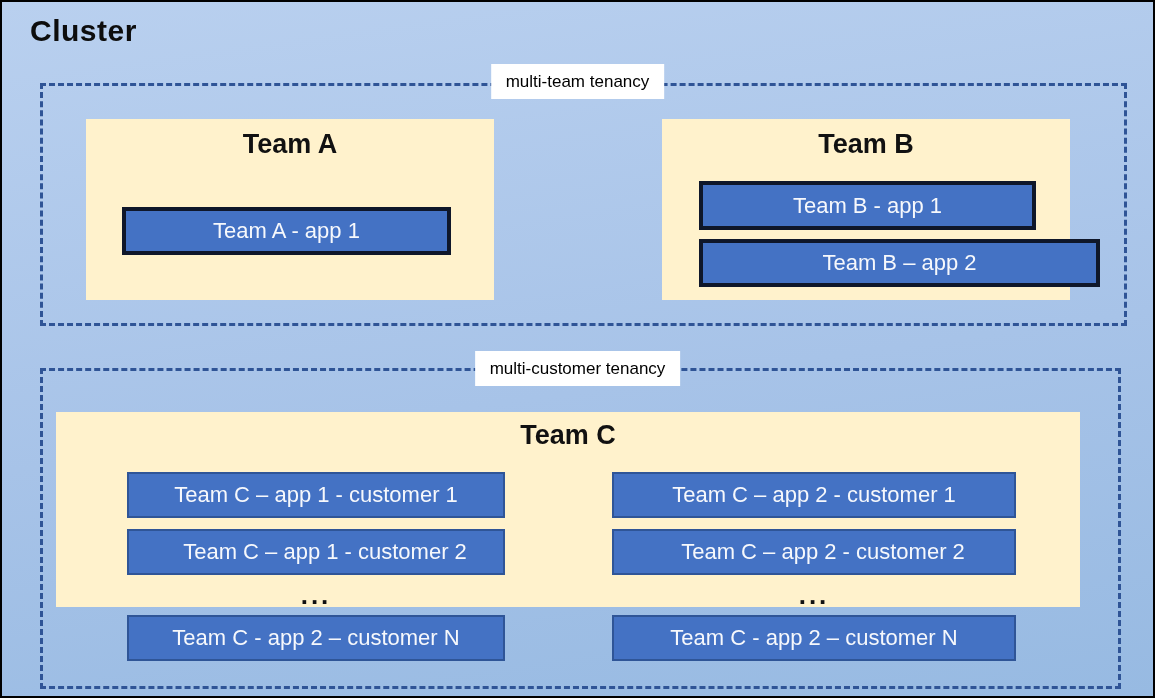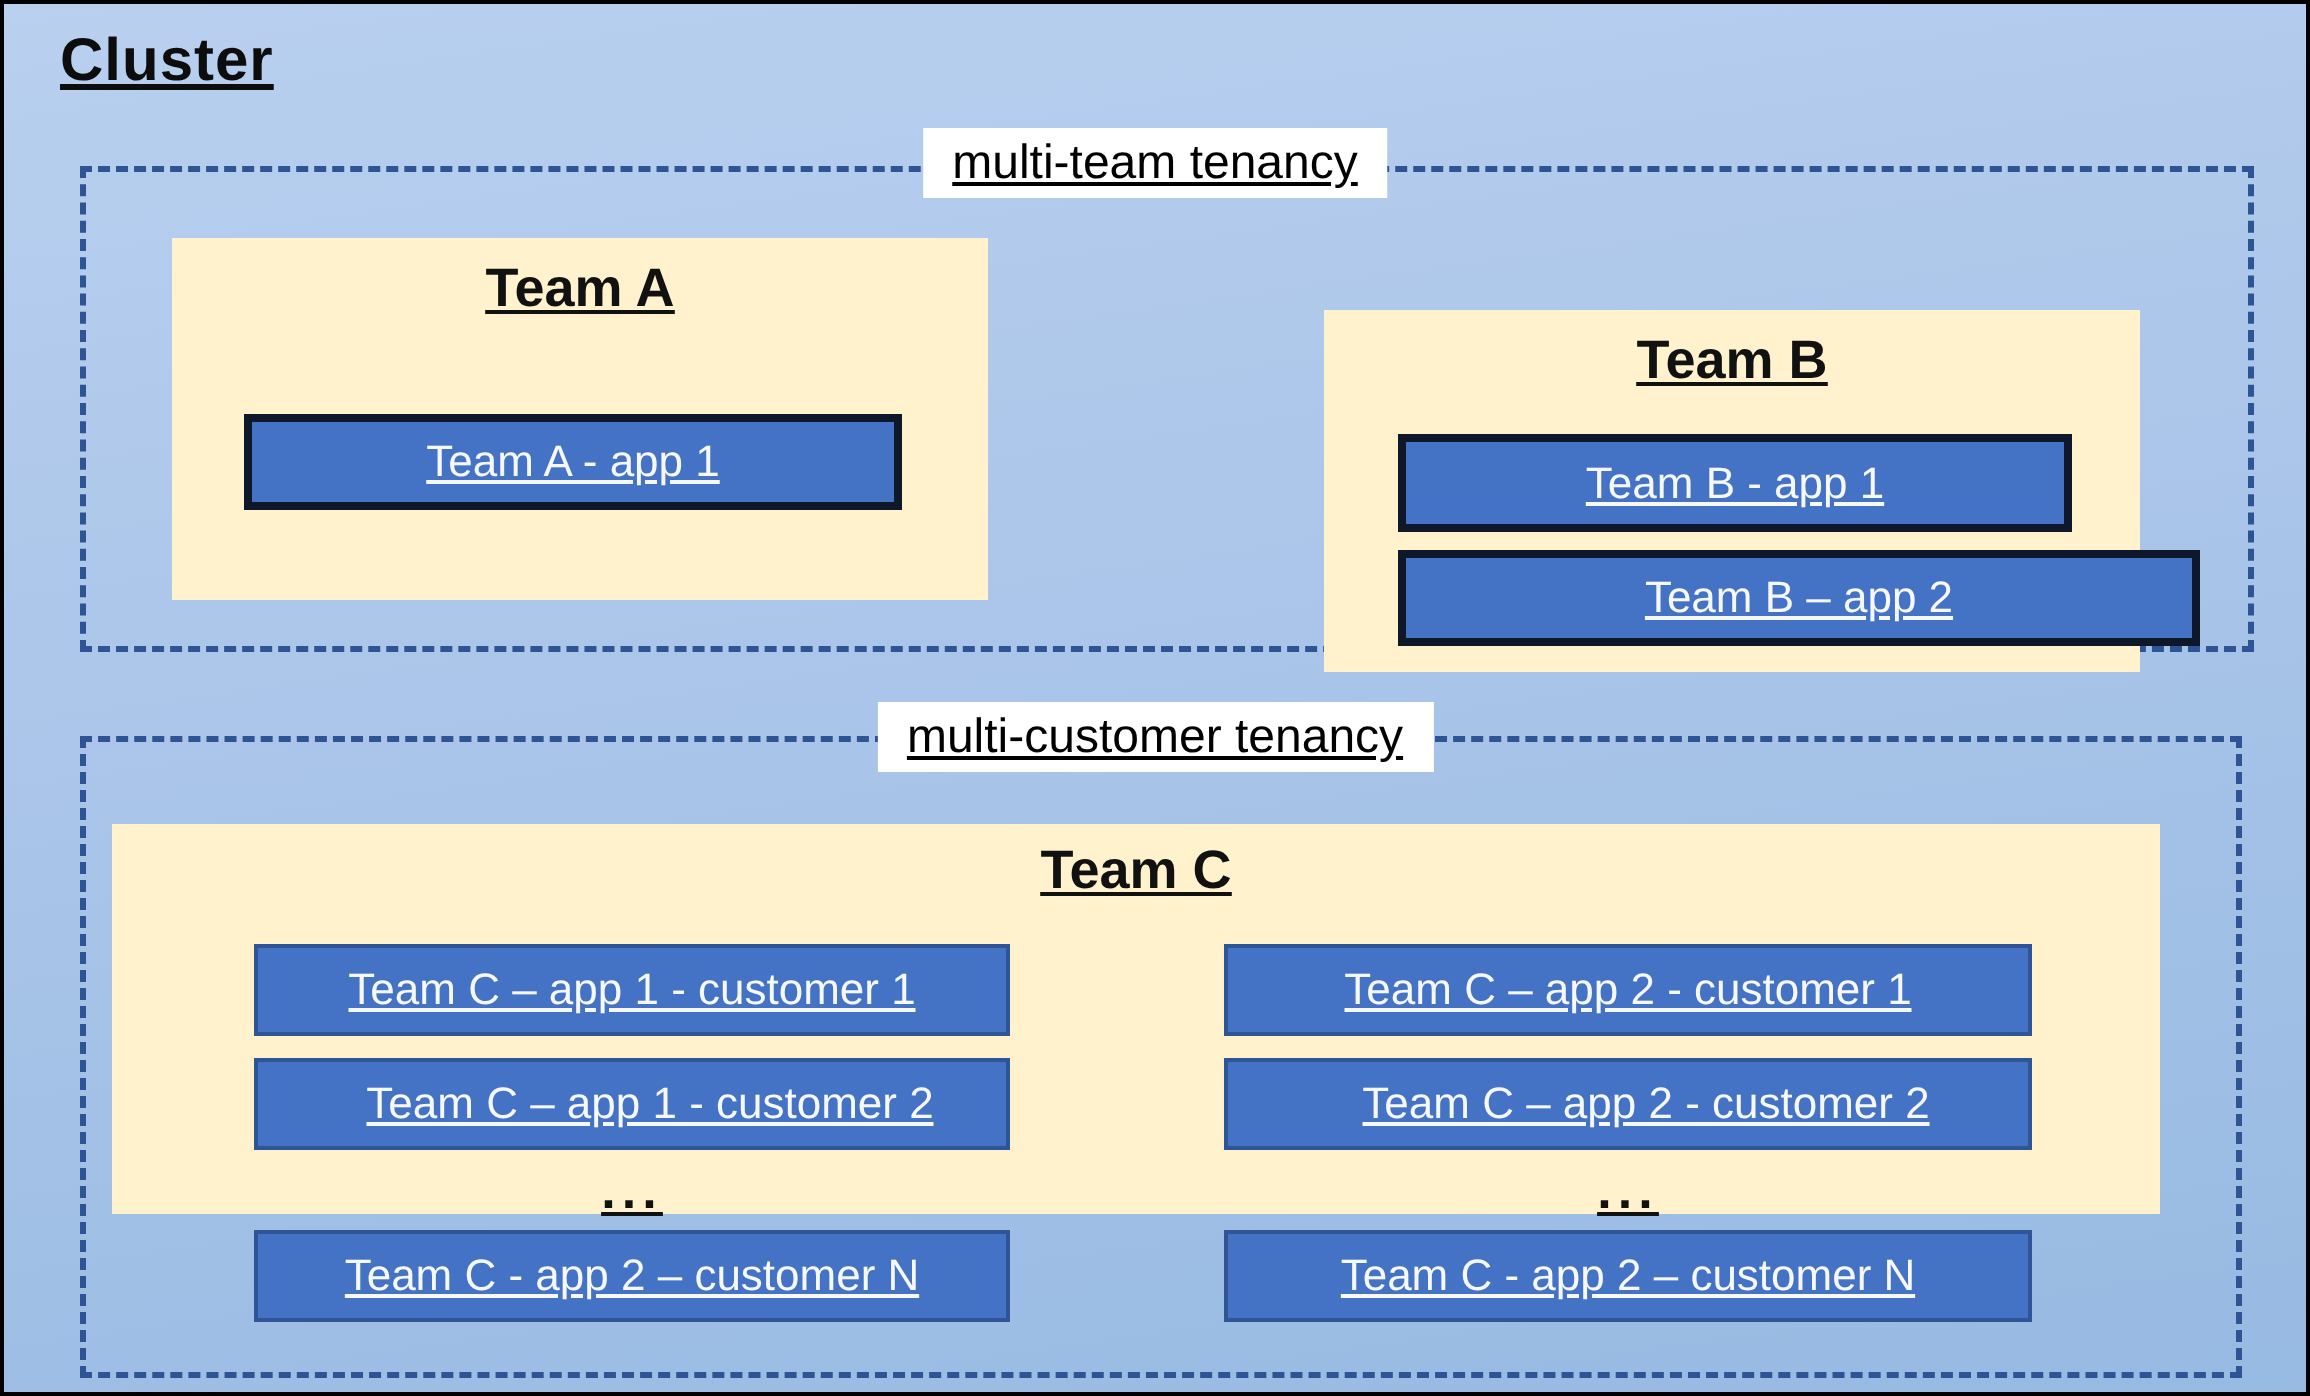--- a/index.html
+++ b/index.html
@@ -1,15 +1,15 @@
 <!DOCTYPE html>
 <html><head>
 <meta charset="utf-8">
 <style>
-  * { margin: 0; padding: 0; box-sizing: border-box; text-decoration: underline; }
+  * { margin: 0; padding: 0; box-sizing: border-box; }
   html, body { width: 1155px; height: 698px; overflow: hidden; }
   body { font-family: "Liberation Sans", "DejaVu Sans", sans-serif; }
 
   .canvas {
     position: relative;
     width: 1155px;
     height: 698px;
     border: 2px solid #000000;
     background: linear-gradient(172deg, #b9d0ef 0%, #a7c3e8 55%, #97bae2 100%);
   }
@@ -34,33 +34,33 @@
   .section-label {
     position: absolute;
     left: 50%;
     transform: translateX(-50%);
     height: 35px;
     background: #ffffff;
     display: flex;
     align-items: center;
     justify-content: center;
     padding: 0 15px;
-    font-size: 24px;
+    font-size: 17px;
     color: #000000;
     white-space: nowrap;
   }
   .label-multi-team { top: 62px; }
   .label-multi-cust { top: 349px; }
 
   .team-panel {
     position: absolute;
     background: #fff2cc;
   }
   .panel-team-a { left: 84px;  top: 117px; width: 408px;  height: 181px; }
-  .panel-team-b { left: 660px; top: 117px; width: 408px;  height: 181px; margin-top: 36px; }
+  .panel-team-b { left: 660px; top: 117px; width: 408px;  height: 181px; }
   .panel-team-c { left: 54px;  top: 410px; width: 1024px; height: 195px; }
 
   .team-title {
     text-align: center;
     font-size: 27px;
     font-weight: bold;
     color: #111111;
     padding-top: 10px;
   }
   .panel-team-c .team-title { padding-top: 8px; }

